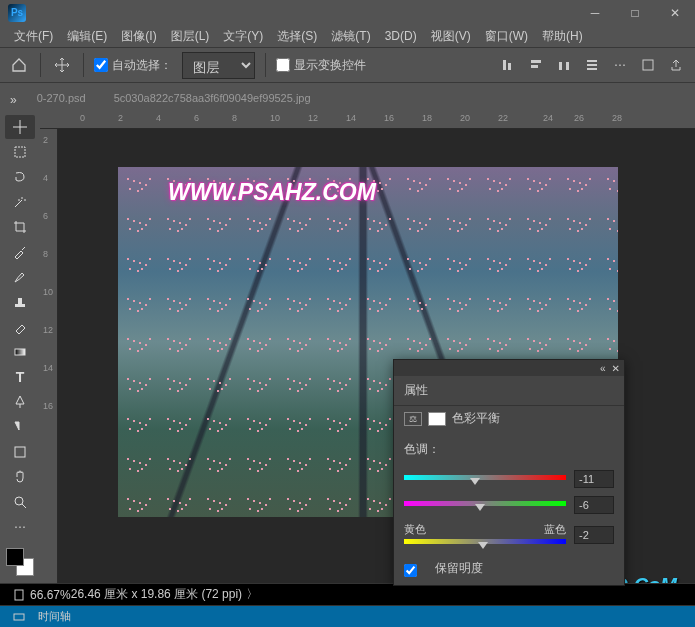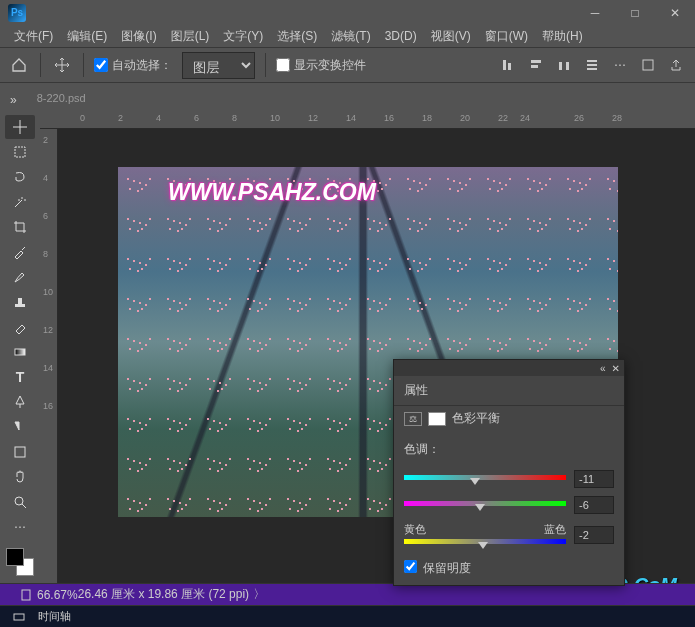--- a/index.html
+++ b/index.html
@@ -63,24 +63,24 @@
 .props .slider-row{padding:4px 10px}
 .props .slider-labels{display:flex;justify-content:space-between;font-size:11px;margin-bottom:2px}
 .props .slider-track{height:5px;position:relative;margin-bottom:4px}
 .props .slider-track.cyan-red{background:linear-gradient(90deg,#00ffff,#808080,#ff0000)}
 .props .slider-track.mag-green{background:linear-gradient(90deg,#ff00ff,#808080,#00ff00)}
 .props .slider-track.yel-blue{background:linear-gradient(90deg,#ffff00,#808080,#0000ff)}
 .props .thumb{position:absolute;top:3px;width:0;height:0;border-left:5px solid transparent;border-right:5px solid transparent;border-top:7px solid #ccc;transform:translateX(-5px)}
 .props .valbox{width:40px;background:#333;border:1px solid #222;color:#ccc;padding:2px 4px;font-size:11px}
 .props .slider-wrap{display:flex;align-items:center;gap:8px}
 .props .slider-left{flex:1}
-.props .chk{display:flex;align-items:flex-start;gap:6px;padding:8px 10px}
-.statusbar{height:22px;background:#0f172a;border-top:1px solid #333;display:flex;align-items:center;padding:0 8px;gap:8px;font-size:11px}
+.props .chk{display:flex;align-items:flex-end;gap:18px;padding:8px 10px}
+.statusbar{height:22px;background:#0369a1;border-top:1px solid #333;display:flex;align-items:center;padding:0 8px;gap:8px;font-size:11px}
 .statusbar .sicon{width:22px;height:18px;display:flex;align-items:center;justify-content:center;cursor:pointer}
-.bottom-extra{position:absolute;bottom:22px;left:0;right:0;height:22px;background:#4c1d95;display:flex;align-items:center;padding:0 15px;border-top:1px solid #333}
+.bottom-extra{position:absolute;bottom:22px;left:0;right:0;height:22px;background:#000000;display:flex;align-items:center;padding:0 8px;border-top:1px solid #333}
 .bottom-extra .sicon{width:22px;height:18px;cursor:pointer;display:flex;align-items:center;justify-content:center}
 .right-icons{margin-left:auto;display:flex;gap:6px}
 svg{pointer-events:none}
 </style>
 </head>
 <body>
 
 <div class="titlebar">
   <div class="logo">Ps</div>
   <div class="win-controls">
@@ -164,21 +164,22 @@
     <span class="tool-icon">
         <svg width="14" height="14">
           <path d="M7 2 L7 9 M4 5 L7 2 L10 5 M3 9 L3 12 L11 12 L11 9" fill="none" stroke="#ccc"></path>
         </svg>
       </span>
   </div>
 </div>
 
 <div class="tabs">
   <span class="chev">»</span>
-  <div class="tab">8-220.psd</div>
+  <div class="tab">0-270.psd</div>
+  <div class="tab">5c030a822c758aa3f6f09049ef99525.jpg</div>
 </div>
 
 <div class="workspace">
   <div class="left-tools">
     <div class="tl active">
         <svg width="16" height="16">
           <path d="M8 1 L8 15 M1 8 L15 8" stroke="#ddd"></path>
         </svg>
       </div>
     <div class="tl">
@@ -276,21 +277,21 @@
       <span style="left:116px">4</span>
         <span style="left:154px">6</span>
       <span style="left:192px">8</span>
         <span style="left:230px">10</span>
       <span style="left:268px">12</span>
         <span style="left:306px">14</span>
       <span style="left:344px">16</span>
         <span style="left:382px">18</span>
       <span style="left:420px">20</span>
         <span style="left:458px">22</span>
-      <span style="left:480px">24</span>
+      <span style="left:503px">24</span>
         <span style="left:534px">26</span>
       <span style="left:572px">28</span>
     </div>
     <div class="canvas-body">
       <div class="ruler-v">
         <span style="top:6px">2</span>
           <span style="top:44px">4</span>
         <span style="top:82px">6</span>
           <span style="top:120px">8</span>
         <span style="top:158px">10</span>

